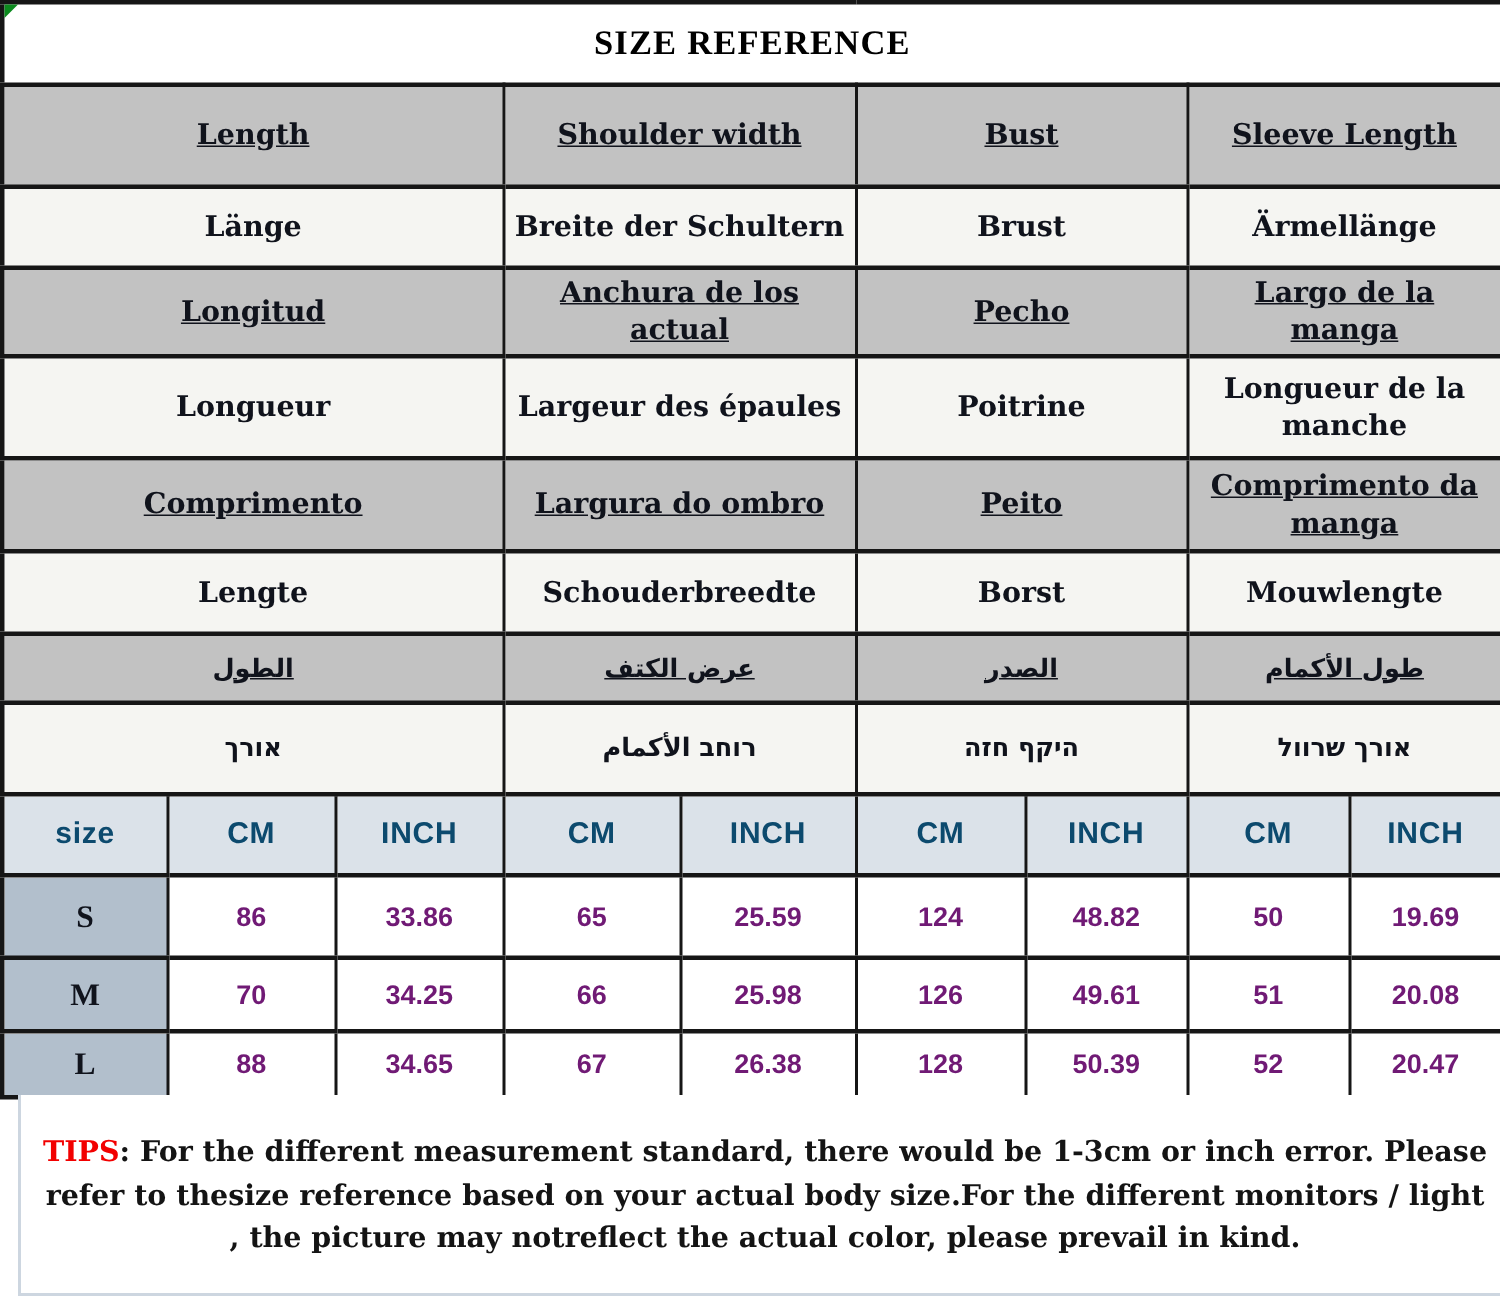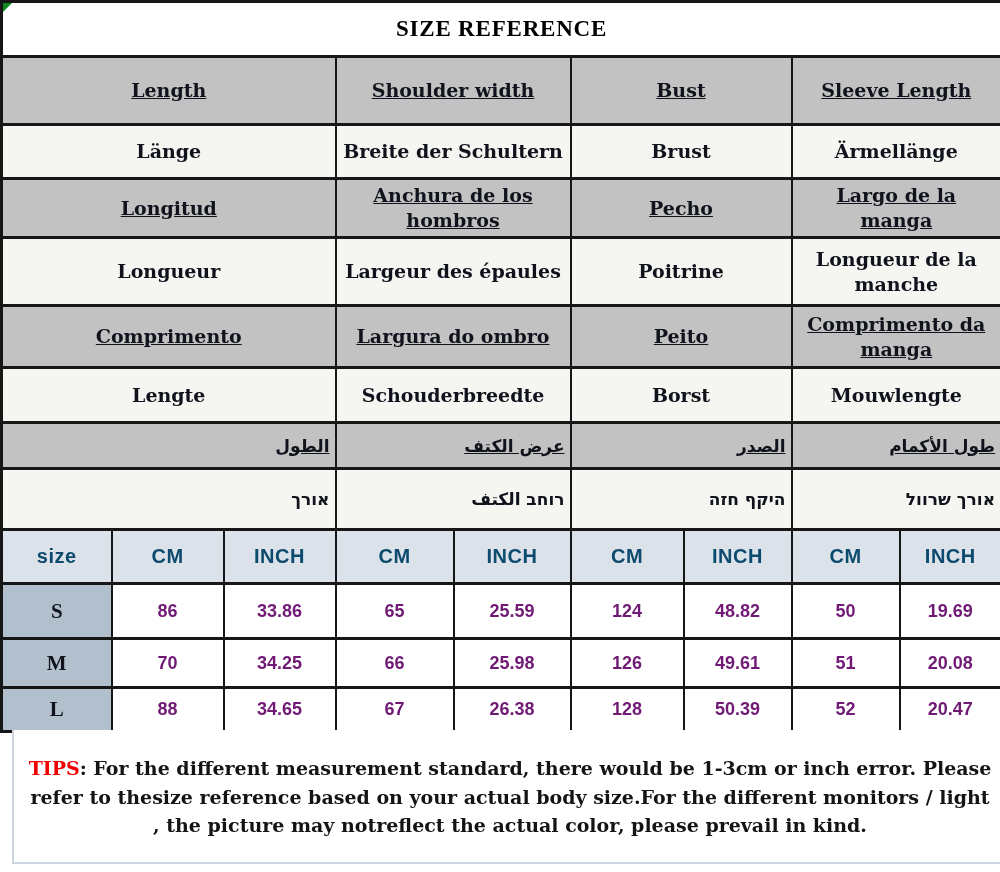--- a/index.html
+++ b/index.html
@@ -40,21 +40,20 @@
     color:#000000;
   }
   tr.lang td{
     font:bold 19px "DejaVu Serif", serif;
     color:#10131c;
     line-height:1.3;
   }
   tr.script td{
     font:bold 17px "DejaVu Sans", sans-serif;
     color:#10131c;
-    text-align:right;
   }
   tr.row-gray td{ background:#c2c2c2;text-decoration:underline; }
   tr.row-white td{ background:#f5f5f2; }
   tr.unit-row td{
     background:#dbe2e9;
     font:bold 20px "Liberation Sans", sans-serif;
     color:#0c4a6e;
     letter-spacing:0.5px;
   }
   tr.data-row td{
@@ -114,21 +113,21 @@
           <td class="grp" colspan="2">Sleeve Length</td>
         </tr>
         <tr class="lang row-white" style="height: 54px;">
           <td colspan="3">Länge</td>
           <td class="grp" colspan="2">Breite der Schultern</td>
           <td class="grp" colspan="2">Brust</td>
           <td class="grp" colspan="2">Ärmellänge</td>
         </tr>
         <tr class="lang row-gray" style="height: 59px;">
           <td colspan="3">Longitud</td>
-          <td class="grp" colspan="2">Anchura de los hombros</td>
+          <td class="grp" colspan="2">Anchura de los actual</td>
           <td class="grp" colspan="2">Pecho</td>
           <td class="grp" colspan="2">Largo de la manga</td>
         </tr>
         <tr class="lang row-white" style="height: 68px;">
           <td colspan="3">Longueur</td>
           <td class="grp" colspan="2">Largeur des épaules</td>
           <td class="grp" colspan="2">Poitrine</td>
           <td class="grp" colspan="2">Longueur de la manche</td>
         </tr>
         <tr class="lang row-gray" style="height: 62px;">
@@ -144,21 +143,21 @@
           <td class="grp" colspan="2">Mouwlengte</td>
         </tr>
         <tr class="lang row-gray script" style="height: 46px;">
           <td colspan="3" dir="rtl">الطول</td>
           <td class="grp" colspan="2" dir="rtl">عرض الكتف</td>
           <td class="grp" colspan="2" dir="rtl">الصدر</td>
           <td class="grp" colspan="2" dir="rtl">طول الأكمام</td>
         </tr>
         <tr class="lang row-white script" style="height: 61px;">
           <td colspan="3" dir="rtl">אורך</td>
-          <td class="grp" colspan="2" dir="rtl">רוחב الكتف</td>
+          <td class="grp" colspan="2" dir="rtl">רוחב الأكمام</td>
           <td class="grp" colspan="2" dir="rtl">היקף חזה</td>
           <td class="grp" colspan="2" dir="rtl">אורך שרוול</td>
         </tr>
       </tbody>
     <tbody id="unit-body">
         <tr class="unit-row" style="height: 54px;">
           <td>size</td>
           <td>CM</td>
           <td>INCH</td>
           <td class="grp">CM</td>

